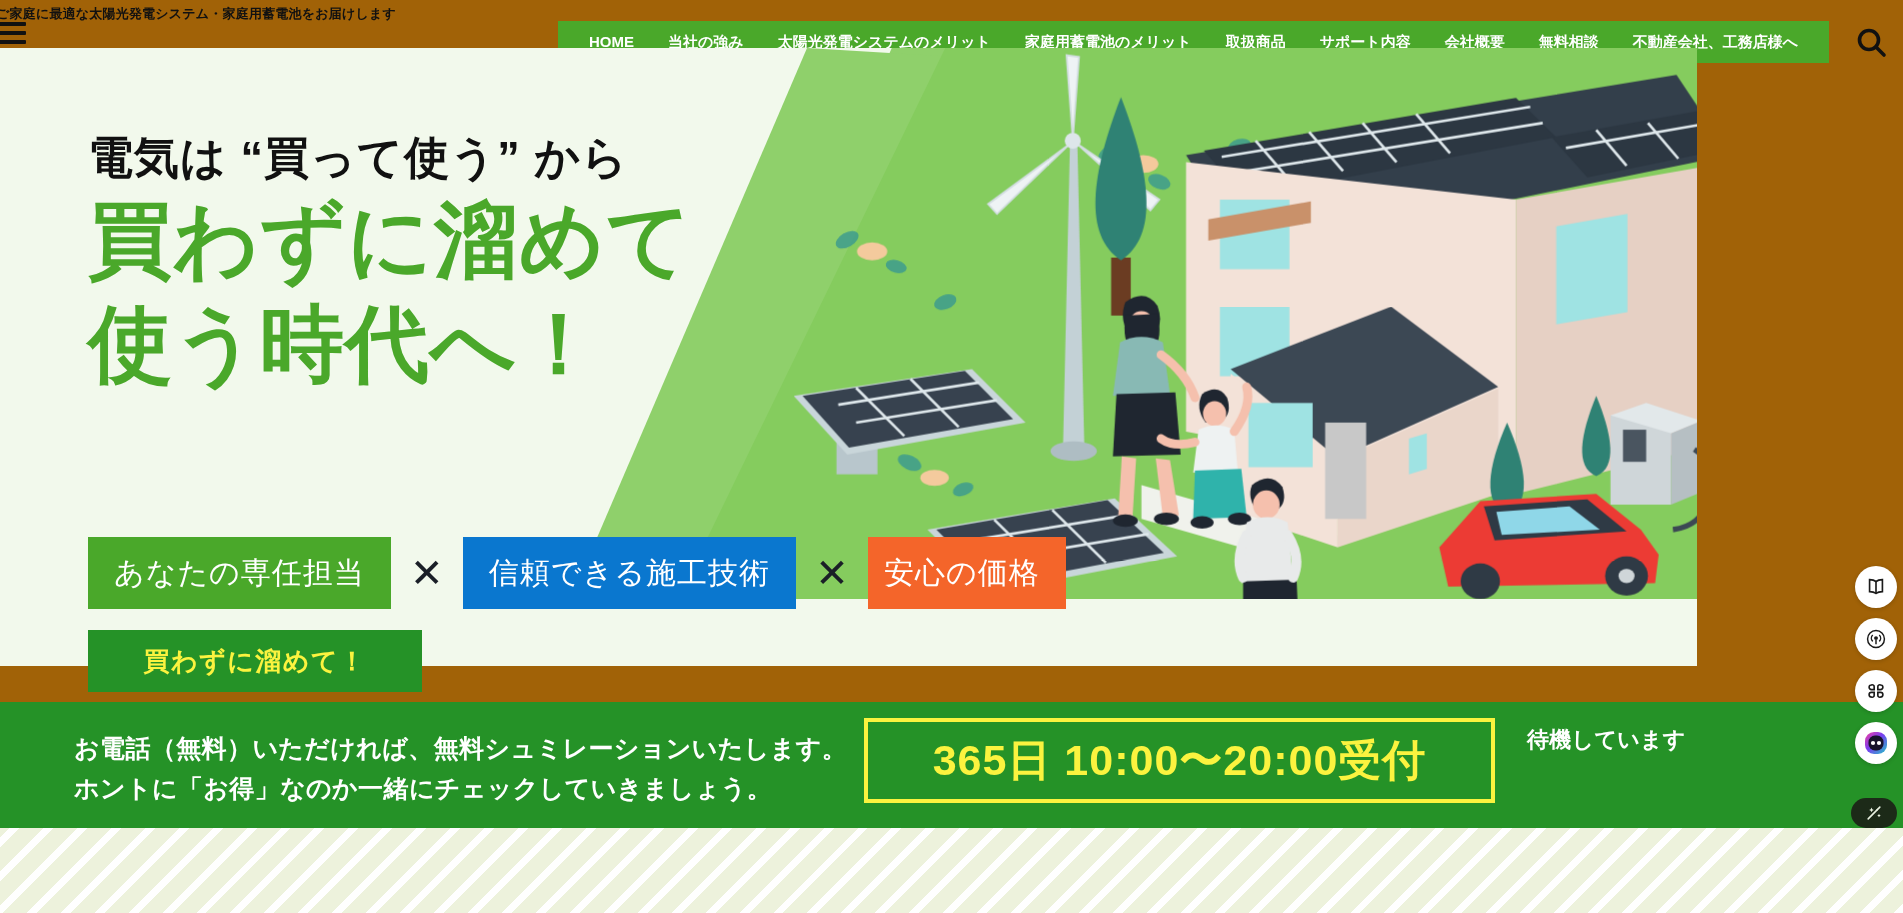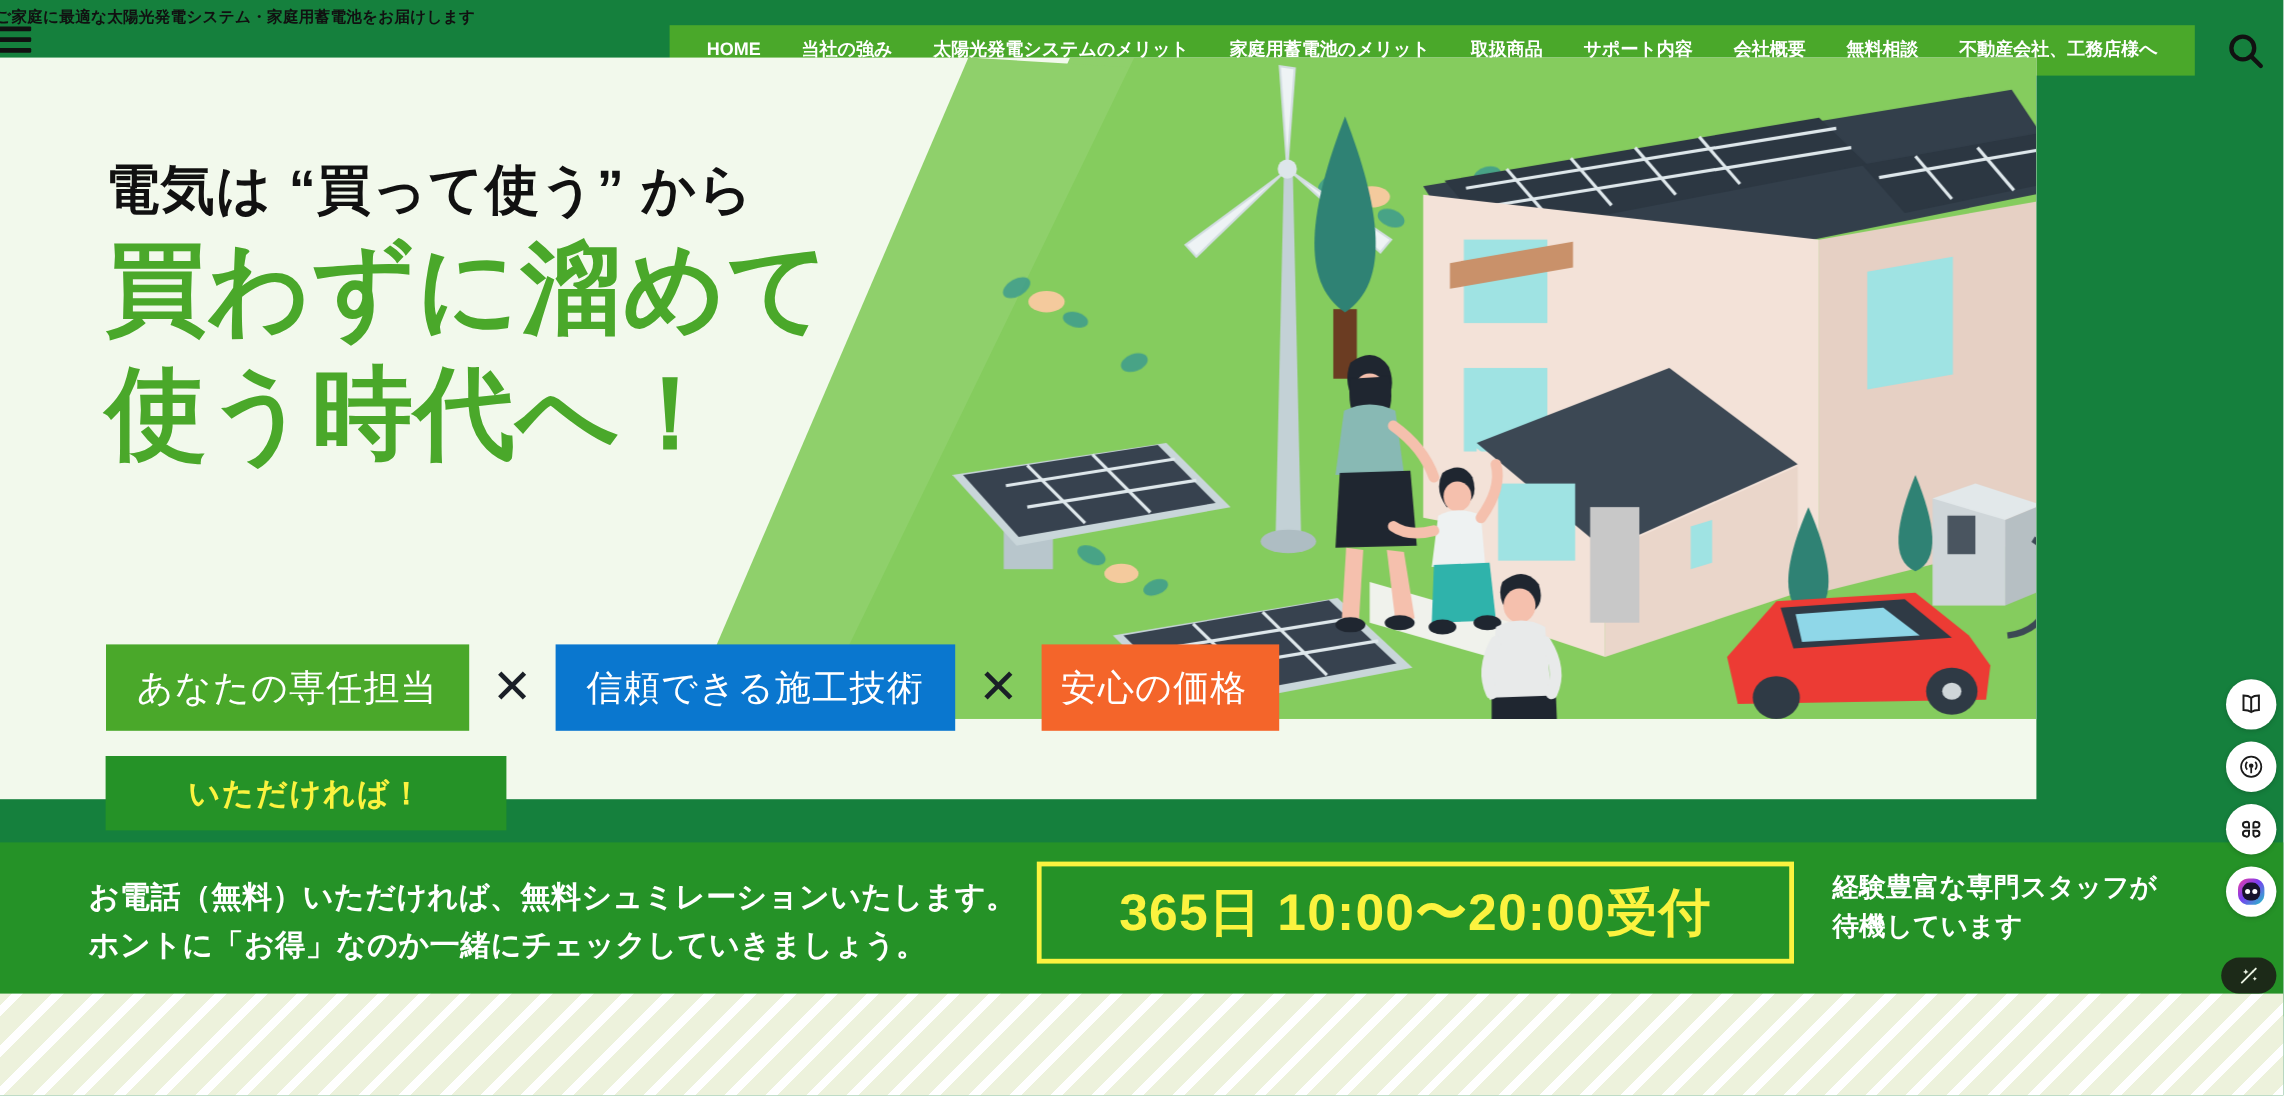--- a/index.html
+++ b/index.html
@@ -6,21 +6,21 @@
   html, body {
     width: 1903px; height: 913px;
     overflow: hidden;
     background: #ffffff;
     font-family: "Liberation Sans", "DejaVu Sans", sans-serif;
   }
   #page {
     position: relative;
     width: 1903px; height: 913px;
     overflow: hidden;
-    background: #15803d;
+    background: #a16207;
   }
 
   
   .tagline {
     position: absolute; left: 0; top: 5px;
     font-size: 13px; font-weight: 700; color: #111;
     letter-spacing: 0.2px; white-space: nowrap;
     margin-left: -4px;
   }
 
@@ -389,36 +389,35 @@
     <div class="badges">
       <div class="badge green">あなたの専任担当</div>
       <div class="xmark">✕</div>
       <div class="badge blue">信頼できる施工技術</div>
       <div class="xmark">✕</div>
       <div class="badge orange">安心の価格</div>
     </div>
   </section>
 
   <div class="nationwide">
-    <span>いただければ！</span>
+    <span>買わずに溜めて！</span>
   </div>
 
   <section class="band">
     <div class="band-left">
       <div>お電話（無料）いただければ、無料シュミレーションいたします。</div>
       <div>ホントに「お得」なのか一緒にチェックしていきましょう。</div>
     </div>
   </section>
 
   <div class="hours">
     <span>365日 10:00〜20:00受付</span>
   </div>
 
   <div class="band-right">
-    <div>経験豊富な専門スタッフが</div>
     <div>待機しています</div>
   </div>
 
   <div class="hatched"></div>
 
   <div class="widgets">
     <div class="wbtn">
       <svg width="22" height="22" viewBox="0 0 24 24" fill="none" stroke="#1b1b1b" stroke-width="1.8">
         <path d="M12 6c-2-1.6-4.6-2-7-2v13c2.4 0 5 .4 7 2 2-1.6 4.6-2 7-2V4c-2.4 0-5 .4-7 2z"></path>
         <line x1="12" y1="6" x2="12" y2="19"></line>

